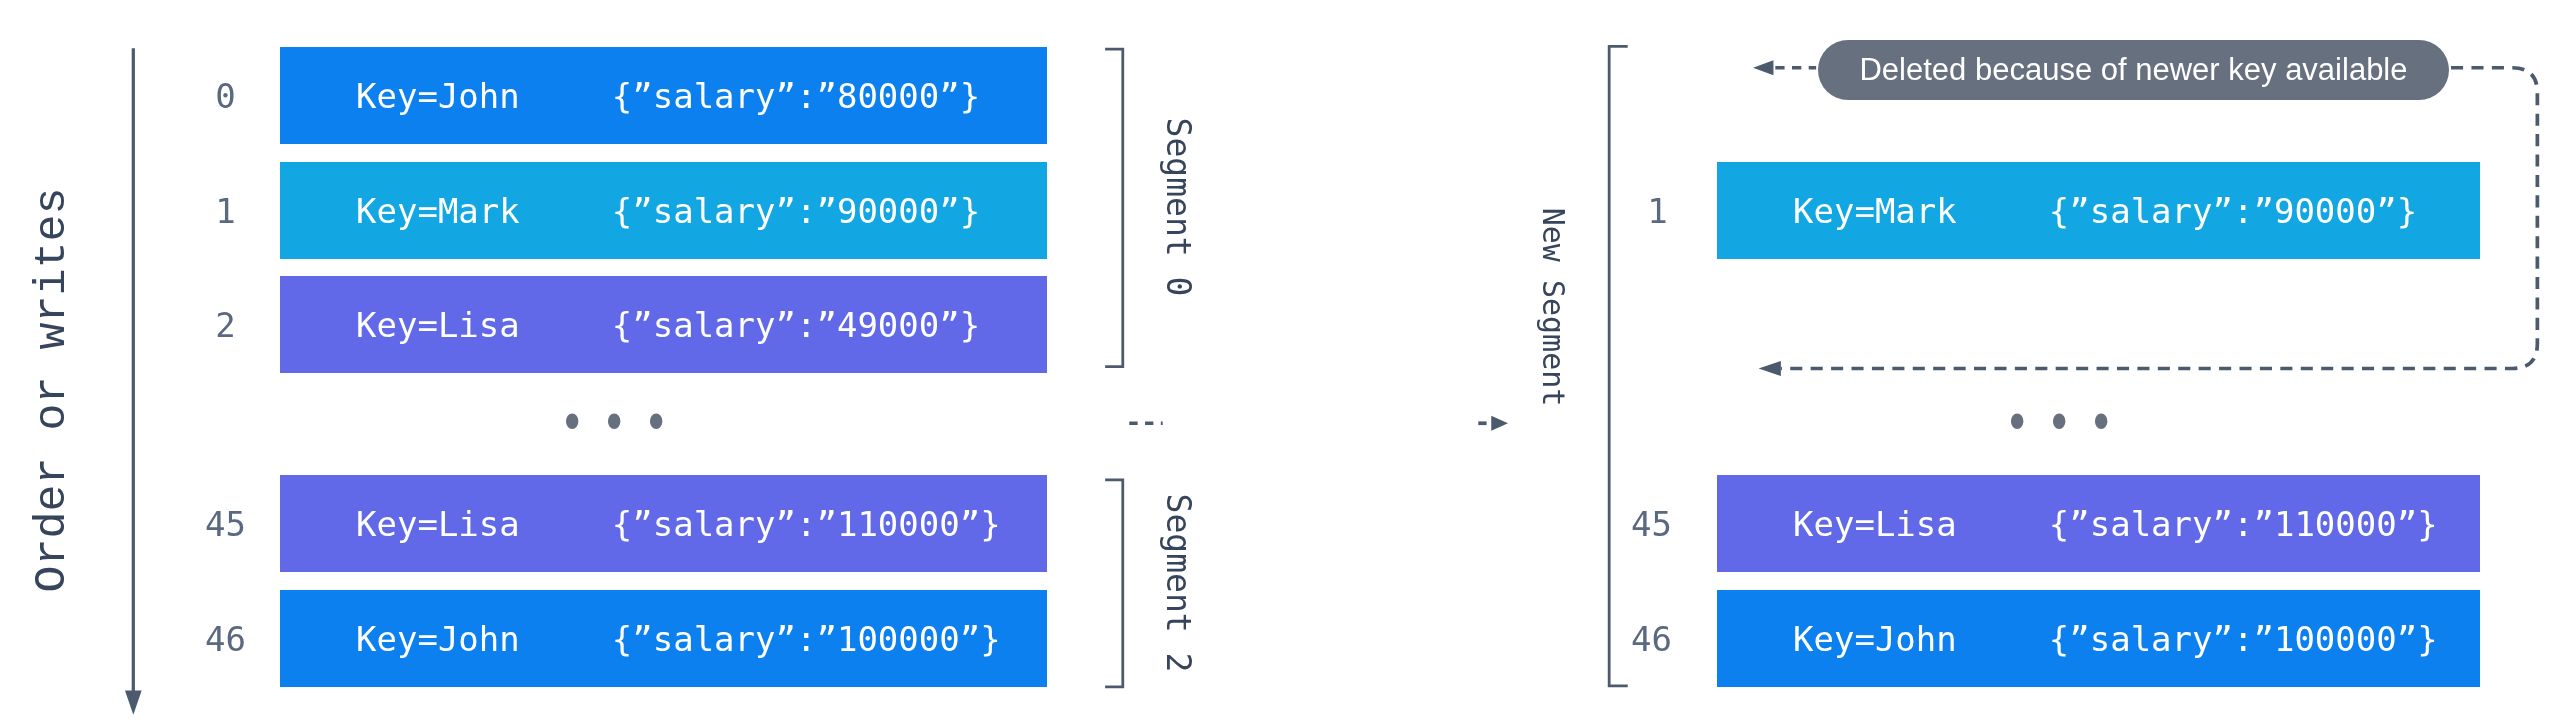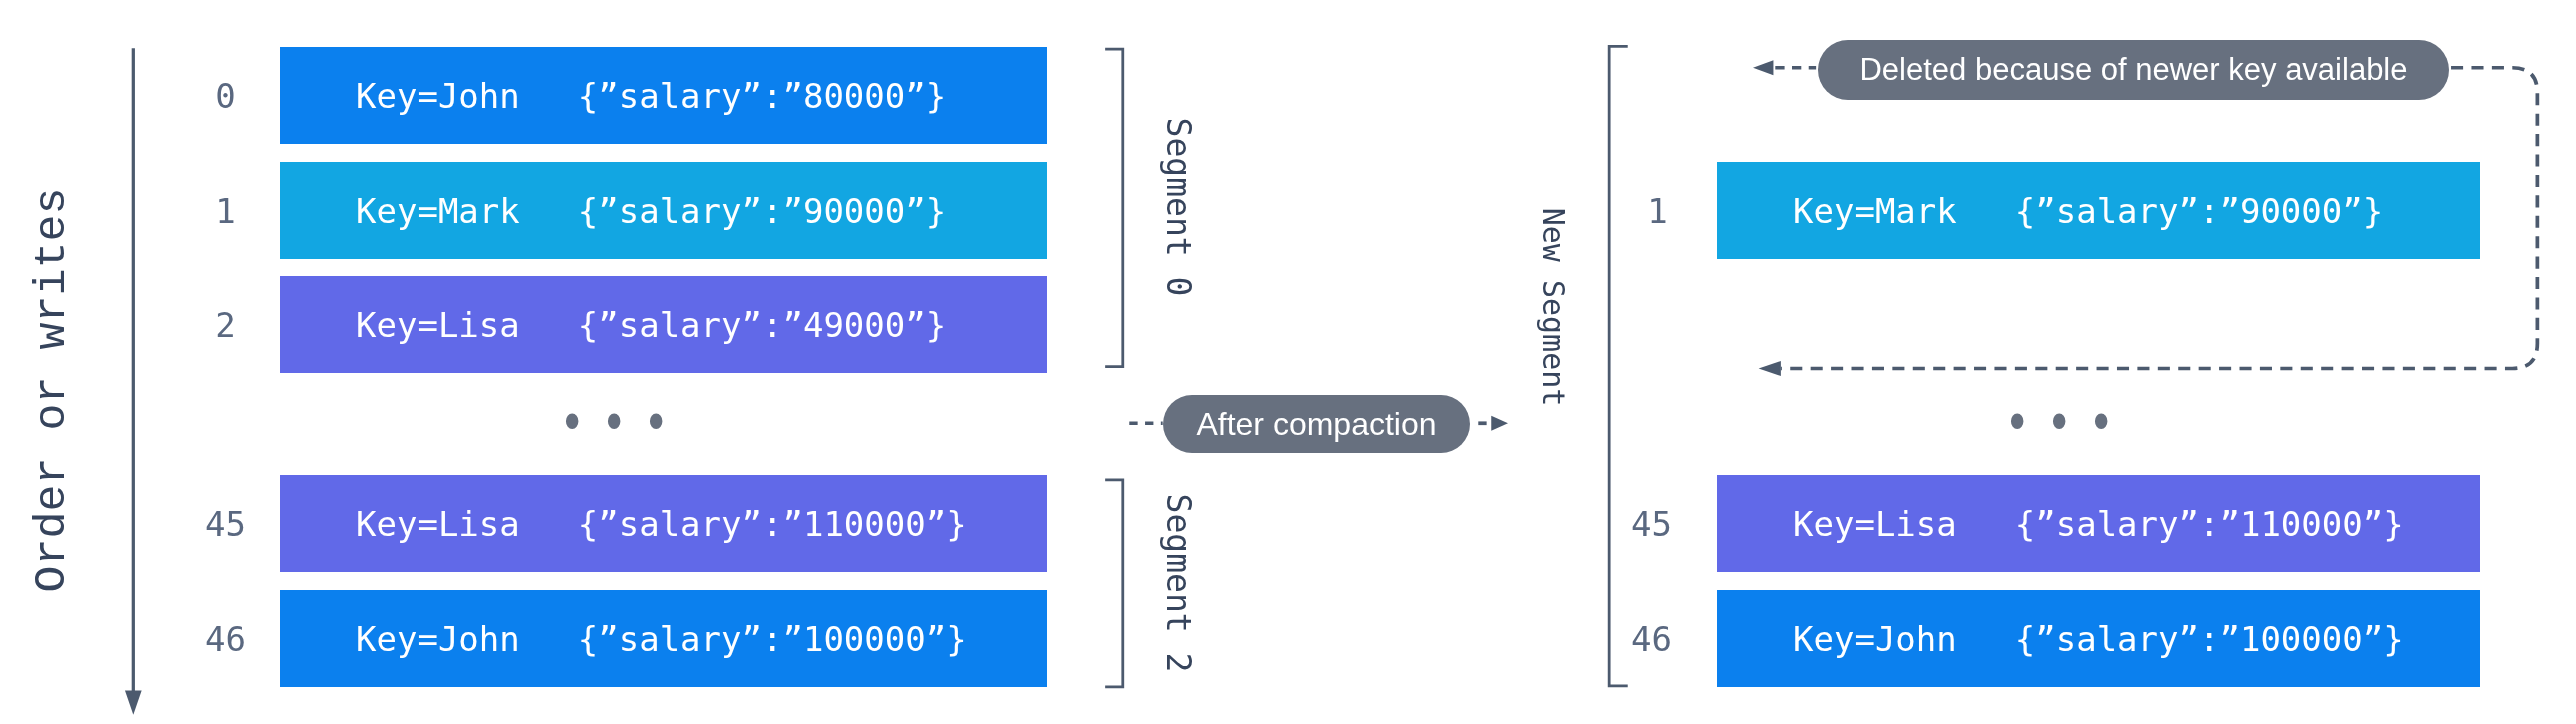--- a/index.html
+++ b/index.html
@@ -10,21 +10,21 @@
   svg.overlay { position:absolute; left:0; top:0; width:2576px; height:724px; }
   .stroke { stroke:var(--ink,#4c5a6e); fill:none; }
   .fillink { fill:var(--ink,#4c5a6e); stroke:none; }
 
   .bar {
     position:absolute; height:97px; box-sizing:border-box;
     display:flex; align-items:center; padding-left:76px;
     color:#ffffff; font-family:"DejaVu Sans Mono", monospace; font-size:34px;
     white-space:pre;
   }
-  .bar .v { margin-left:58px; }
+  .bar .v { margin-left:92px; }
   .bar.leftside  { width:767px; }
   .bar.rightside { width:763px; }
 
   .num {
     position:absolute; width:93px; height:97px;
     display:flex; align-items:center; justify-content:center;
     font-family:"DejaVu Sans Mono", monospace; font-size:34px;
     color:var(--number-gray,#5a6880);
   }
 
@@ -108,21 +108,20 @@
     <span class="v">{”salary”:”110000”}</span>
   </div>
   <div class="bar leftside" style="left: 280px; top: 590px; background-color: rgb(11, 128, 238);">
     <span class="k">Key=John</span>
     <span class="v">{”salary”:”100000”}</span>
   </div>
 
   <div class="vlabel segment-label rot-cw" style="left:992px; top:179px;">Segment 0</div>
   <div class="vlabel segment-label rot-cw" style="left:992px; top:555px;">Segment 2</div>
 
-  <div class="pill after">After compaction</div>
 
   <div class="vlabel newseg-label rot-cw" style="left:1321px; top:279px;">New Segment</div>
 
   <div class="pill deleted">Deleted because of newer key available</div>
 
   <div class="num" style="left:1611px; top:162px;">1</div>
   <div class="num" style="left:1605px; top:475px;">45</div>
   <div class="num" style="left:1605px; top:590px;">46</div>
 
   <div class="bar rightside" style="left: 1717px; top: 162px; background-color: rgb(18, 166, 226);">

